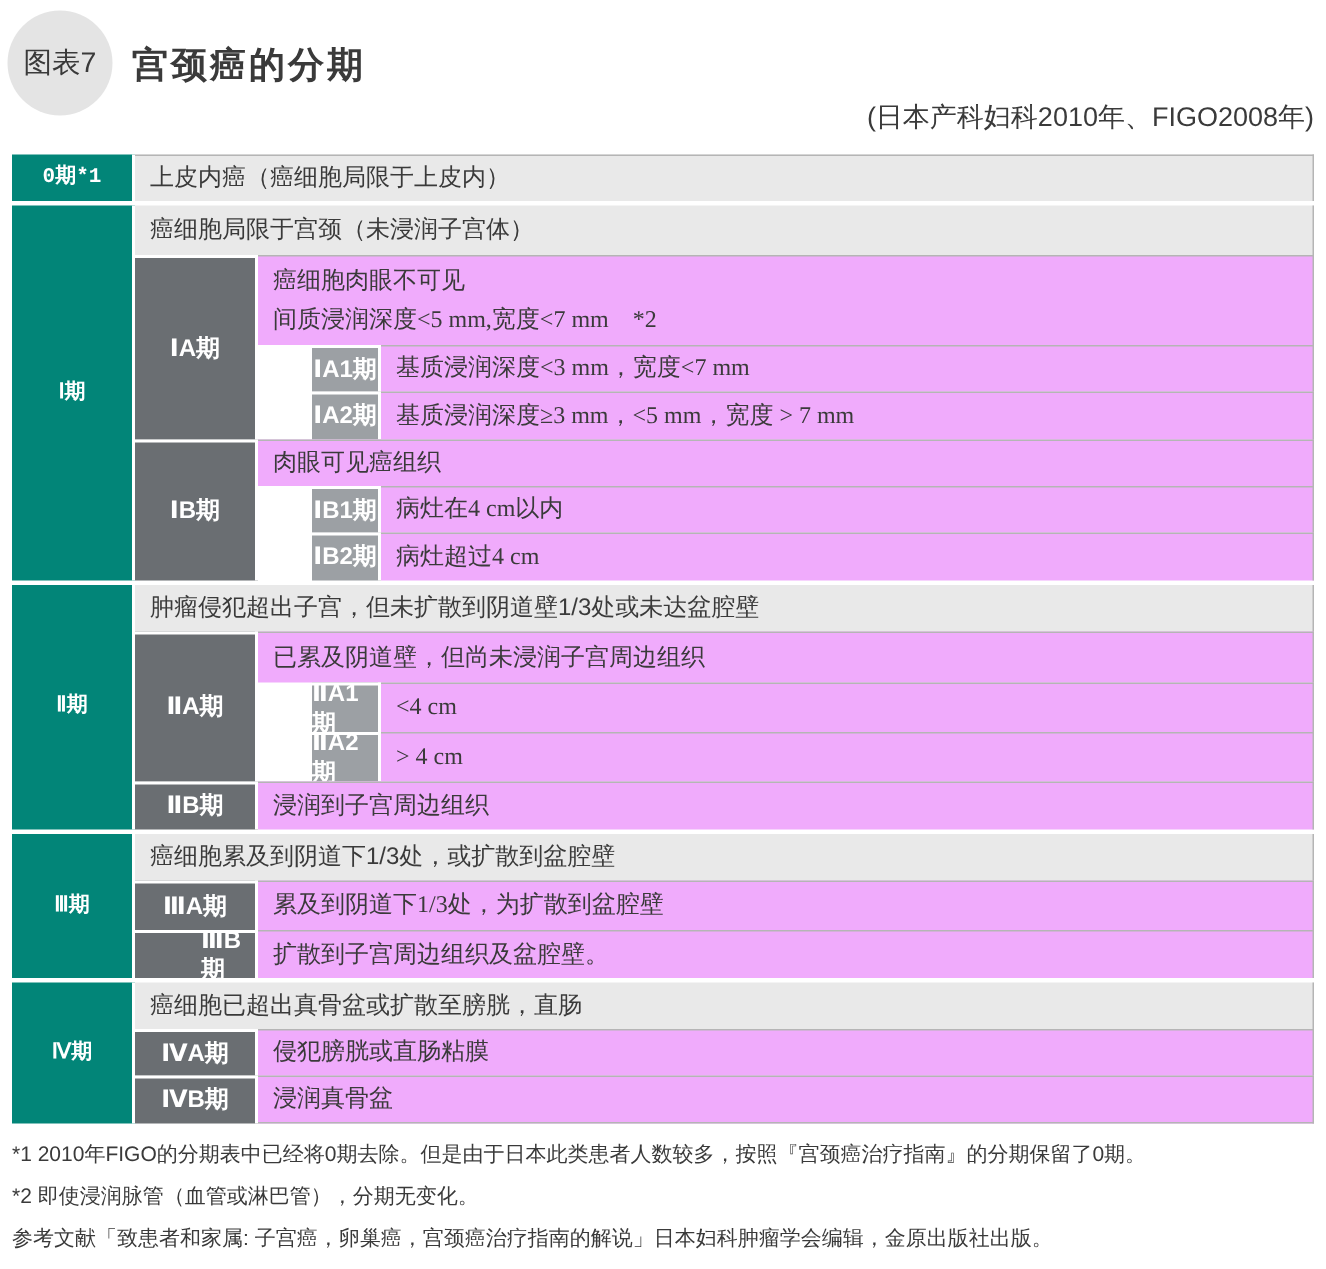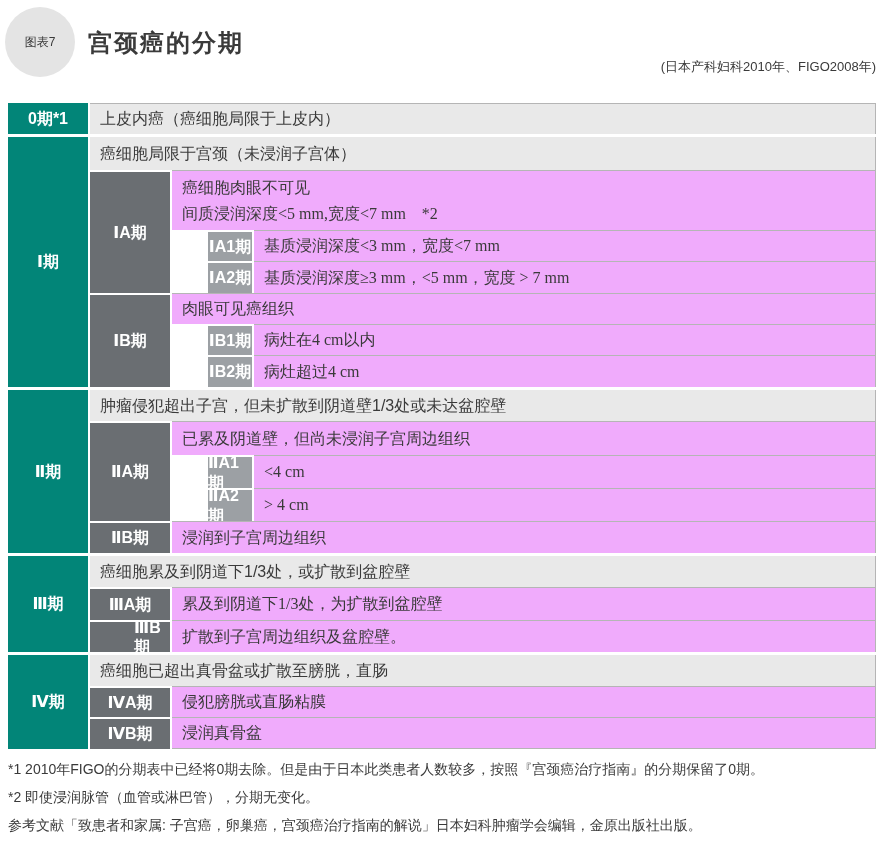--- a/index.html
+++ b/index.html
@@ -19,41 +19,41 @@
     color:var(--c-text,#3A3A3A);
   }
   .page{width:884px;height:846px;background:#fff;overflow:hidden;}
 
   
   header{position:relative;height:103px;}
   .badge{
     position:absolute;left:5px;top:7px;width:70px;height:70px;border-radius:50%;
     background:var(--c-badge_bg,#E4E4E4);
     display:flex;align-items:center;justify-content:center;
-    font-size:12px;color:var(--c-text,#3A3A3A);
+    font-size:19px;color:var(--c-text,#3A3A3A);
   }
   h1{
     position:absolute;left:88px;top:27px;margin:0;
     font-size:24px;font-weight:700;letter-spacing:2px;color:var(--c-text,#3A3A3A);
   }
-  .source{position:absolute;right:8px;top:58px;font-size:13px;color:var(--c-text,#3A3A3A);}
+  .source{position:absolute;right:8px;top:66px;font-size:18px;color:var(--c-text,#3A3A3A);}
 
   
   .tbl{margin:0 8px;width:868px;}
   .sec{display:grid;}
   .sec + .sec{margin-top:3px;}
   .sec0{grid-template-columns:82px 1fr;grid-template-rows:31px;}
   .secI{grid-template-columns:82px 82px 82px 1fr;grid-template-rows:33px 60px 31px 32px 31px 31px 32px;}
   .secII{grid-template-columns:82px 82px 82px 1fr;grid-template-rows:31px 34px 33px 33px 32px;}
   .secIII{grid-template-columns:82px 82px 1fr;grid-template-rows:31px 33px 32px;}
   .secIV{grid-template-columns:82px 82px 1fr;grid-template-rows:31px 31px 32px;}
 
   .c{display:flex;align-items:center;font-size:16px;line-height:1.2;}
   .lab{justify-content:center;color:#fff;font-weight:700;border-right:2px solid #fff;}
-  .teal{background:var(--c-stage,#028578);font-size:16px;}
+  .teal{background:var(--c-stage,#028578);font-size:14px;font-family:Liberation Mono, monospace;}
   .dg{background:var(--c-sub1,#6A6E72);}
   .mg{background:var(--c-sub2,#9CA0A4);margin-left:36px;}
   .content{padding:0 10px;background:#f0abfc;}
   .lgrow{background:var(--c-rowbg,#E9E9E9);}
   .bt{border-top:1px solid var(--c-border,#B5B5B5);font-family:Liberation Serif, serif;}
   .br{border-right:1px solid var(--c-border,#B5B5B5);}
   .bb{border-bottom:1px solid var(--c-border,#B5B5B5);}
   .btw{border-top:2px solid #fff;}
   .two{flex-direction:column;align-items:flex-start;justify-content:center;}
   .two span{display:block;line-height:26px;}

